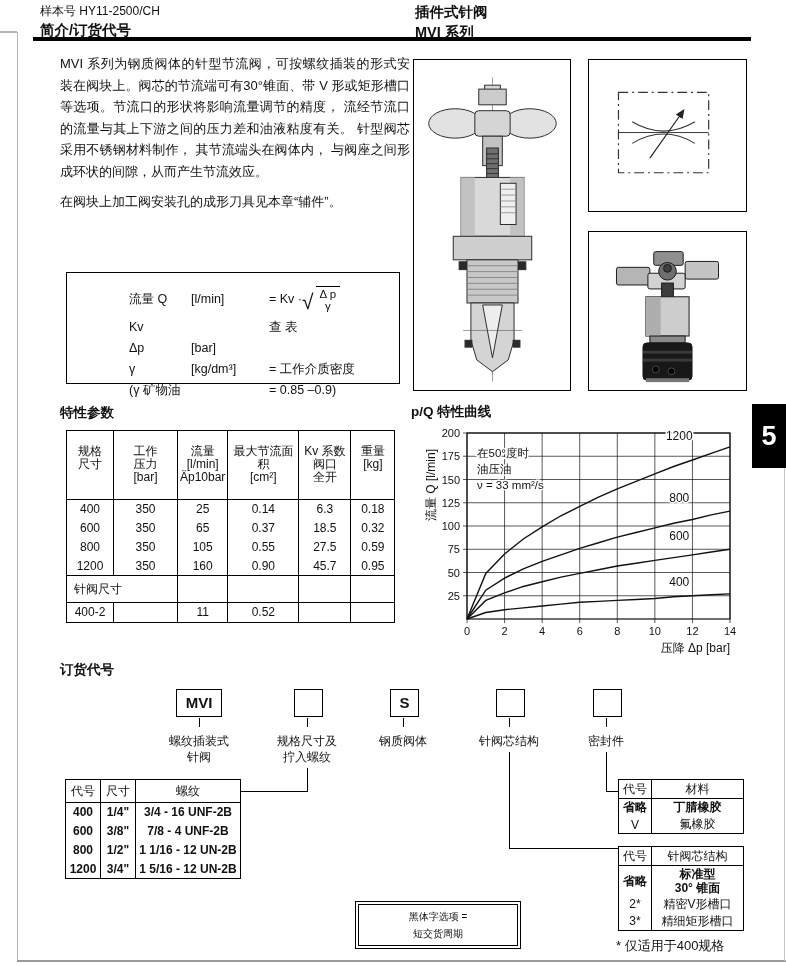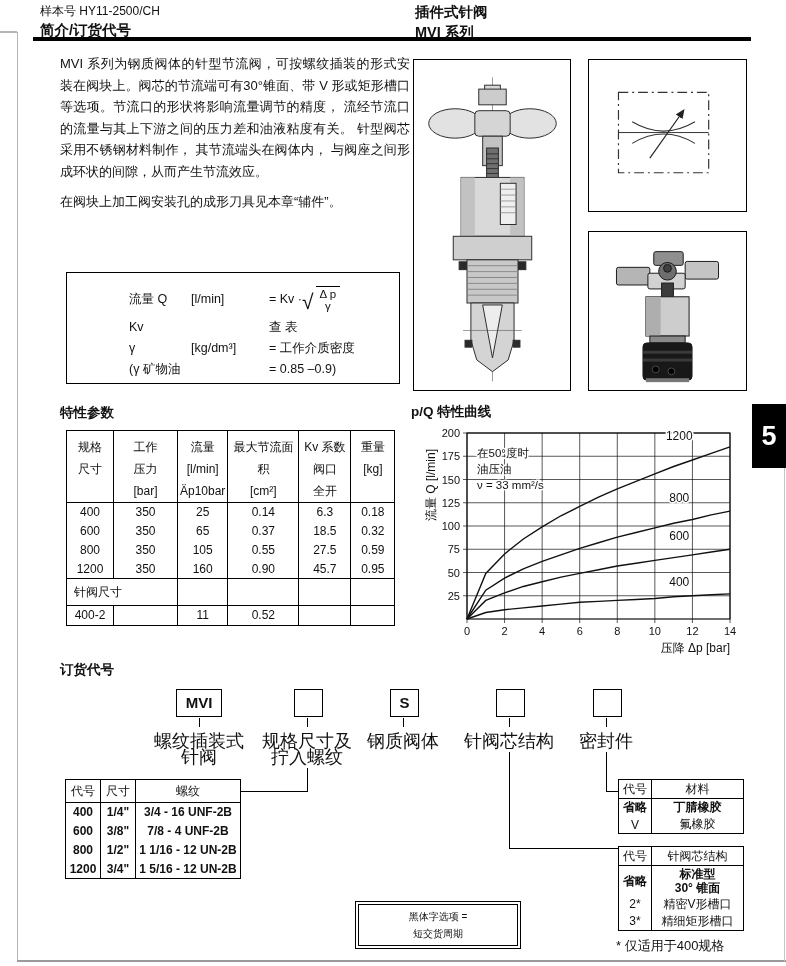--- a/index.html
+++ b/index.html
@@ -33,22 +33,22 @@
   .frow1{margin-top:10px;height:32px;}
 
   
   .figbox{position:absolute;border:1.5px solid #000;background:#fff;}
 
   
   table{border-collapse:collapse;table-layout:fixed;}
   .params{position:absolute;left:66px;top:430px;font-size:12px;border:1.5px solid #000;}
   .params th,.params td{border-left:1px solid #000;text-align:center;padding:0 2px;overflow:hidden;}
   .params th:first-child,.params td:first-child{border-left:none;}
-  .params thead th{border-bottom:1px solid #000;height:54px;vertical-align:top;padding-top:5px;
-                   font-weight:normal;white-space:pre-line;line-height:22px;}
+  .params thead th{border-bottom:1px solid #000;height:54px;vertical-align:top;padding-top:14px;
+                   font-weight:normal;white-space:pre-line;line-height:13px;}
   .params tbody tr{height:19px;}
   .params tr.sec td{border-top:1px solid #000;border-bottom:1px solid #000;height:26px;text-align:left;padding-left:7px;}
   .params tr.nd{height:19.5px;}
 
   
   #pq-svg{position:absolute;left:419px;top:425px;}
   #pq-svg .grid{stroke:#111;stroke-width:0.7;}
   #pq-svg .tick{font-size:11px;fill:#111;}
   #pq-svg .curve{fill:none;stroke:#111;stroke-width:1.4;}
   #pq-svg .clabel{font-size:12px;fill:#111;paint-order:stroke;stroke:#fff;stroke-width:3px;}
@@ -57,21 +57,21 @@
   .htitle{position:absolute;font-size:13.5px;font-weight:bold;}
 
   
   .tab5{position:absolute;left:752px;top:404px;width:34px;height:64px;background:#000;color:#fff;
         font-size:27px;font-weight:bold;display:flex;align-items:center;justify-content:center;}
 
   
   .obox{position:absolute;top:689px;height:26px;border:1.5px solid #000;text-align:center;
         line-height:26px;font-weight:bold;font-size:15px;background:#fff;}
   .stub{position:absolute;top:718px;width:1px;height:9px;background:#000;}
-  .olabel{position:absolute;top:733px;width:110px;text-align:center;font-size:18px;line-height:16px;}
+  .olabel{position:absolute;top:733px;width:110px;text-align:center;font-size:12px;line-height:16px;}
   .conn{position:absolute;}
 
   .thread{position:absolute;left:65px;top:779px;font-size:12px;border:1.5px solid #000;}
   .thread th,.thread td{border-left:1px solid #000;text-align:center;padding:0 2px;}
   .thread th:first-child,.thread td:first-child{border-left:none;}
   .thread thead th{border-bottom:1px solid #000;height:22px;font-weight:normal;}
   .thread tbody tr{height:19px;}
   .thread tbody td{font-weight:bold;}
 
   .mini{position:absolute;left:618px;font-size:12px;border:1.5px solid #000;}
@@ -120,20 +120,25 @@
       <span class="sqrt">√</span>
       <span class="frac">
         <span>Δ p</span>
         <span>γ</span>
       </span>
     </div>
     <div class="frow">
       <span class="ft">Kv</span>
       <span class="fu"></span>
       <span>查 表</span>
+    </div>
+    <div class="frow">
+      <span class="ft">Δp</span>
+      <span class="fu">[bar]</span>
+      <span></span>
     </div>
     <div class="frow">
       <span class="ft">γ</span>
       <span class="fu">[kg/dm³]</span>
       <span>= 工作介质密度</span>
     </div>
     <div class="frow">
       <span class="ft">(γ 矿物油</span>
       <span class="fu"></span>
       <span>= 0.85 –0.9)</span>

